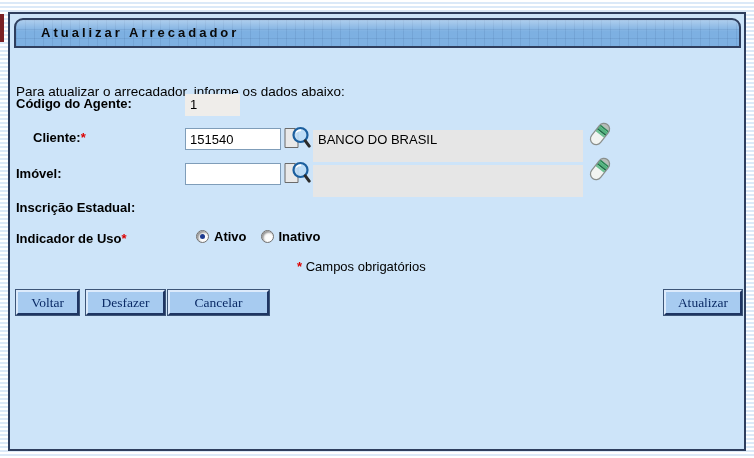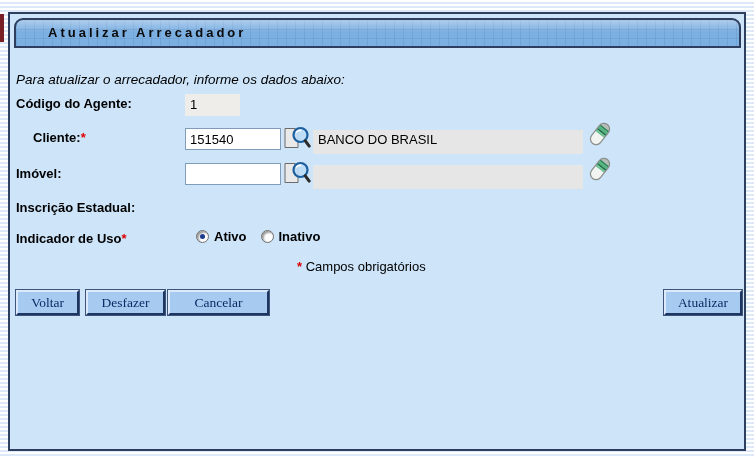--- a/index.html
+++ b/index.html
@@ -14,36 +14,36 @@
     background:#cde4f9;border:2px solid #2e3e5e;
   }
   .title-bar{
     position:absolute;left:14px;top:18px;width:727px;height:30px;box-sizing:border-box;
     border:2px solid #2e3e5e;border-radius:9px 9px 0 0;
     background-color:#7db0e2;
     background-image:
       linear-gradient(180deg,rgba(255,255,255,0.38),rgba(255,255,255,0) 45%),
       repeating-linear-gradient(90deg,rgba(30,60,110,0.10) 0 1px,transparent 1px 9px),
       repeating-linear-gradient(180deg,rgba(30,60,110,0.10) 0 1px,transparent 1px 9px);
-    line-height:25px;padding-left:32px;
+    line-height:25px;padding-left:25px;
     font-size:13px;font-weight:bold;letter-spacing:3px;color:#0a0a0a;
   }
-  .instruction{position:absolute;left:16px;top:72px;font-size:13.5px;color:#000;font-style:italic;}
+  .instruction{position:absolute;left:16px;top:84px;font-size:13.5px;color:#000;}
   .flabel{position:absolute;left:16px;font-size:13px;font-weight:bold;color:#000;white-space:nowrap;}
   .req{color:#dd0000;font-weight:bold;}
   .disabled-box{
     position:absolute;left:185px;top:94px;width:55px;height:22px;box-sizing:border-box;
     background:#efedea;font-size:13px;color:#000;line-height:22px;padding-left:5px;
   }
   .tinput{
     position:absolute;box-sizing:border-box;height:22px;border:1px solid #7f9db9;background:#fff;
     font-family:"Liberation Sans",sans-serif;font-size:13px;color:#000;padding:1px 4px;
   }
   .name-box{
-    position:absolute;left:313px;width:270px;height:24px;box-sizing:border-box;
+    position:absolute;left:313px;width:270px;height:32px;box-sizing:border-box;
     background:#e6e6e6;font-size:13px;color:#000;line-height:20px;padding-left:5px;
     white-space:nowrap;overflow:hidden;
   }
   .icon-btn{position:absolute;width:28px;height:27px;cursor:pointer;background:none;border:none;padding:0;}
   .radio-group{position:absolute;left:196px;top:229px;display:flex;align-items:flex-end;}
   .radio-option{display:flex;align-items:center;cursor:pointer;margin-right:14px;}
   .radio{
     width:13px;height:13px;border-radius:50%;box-sizing:border-box;
     background:#fdfdfd;border:1px solid #6f6f6f;
     box-shadow:inset 1.5px 1.5px 2px rgba(60,60,60,0.55);

